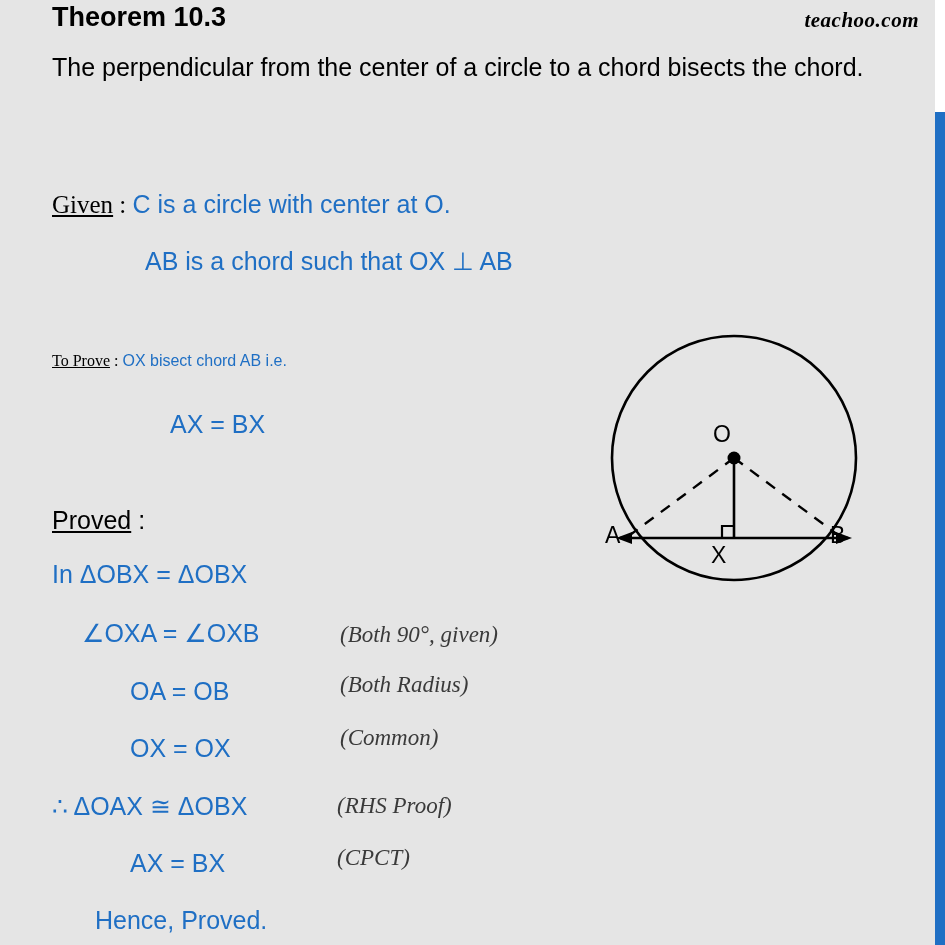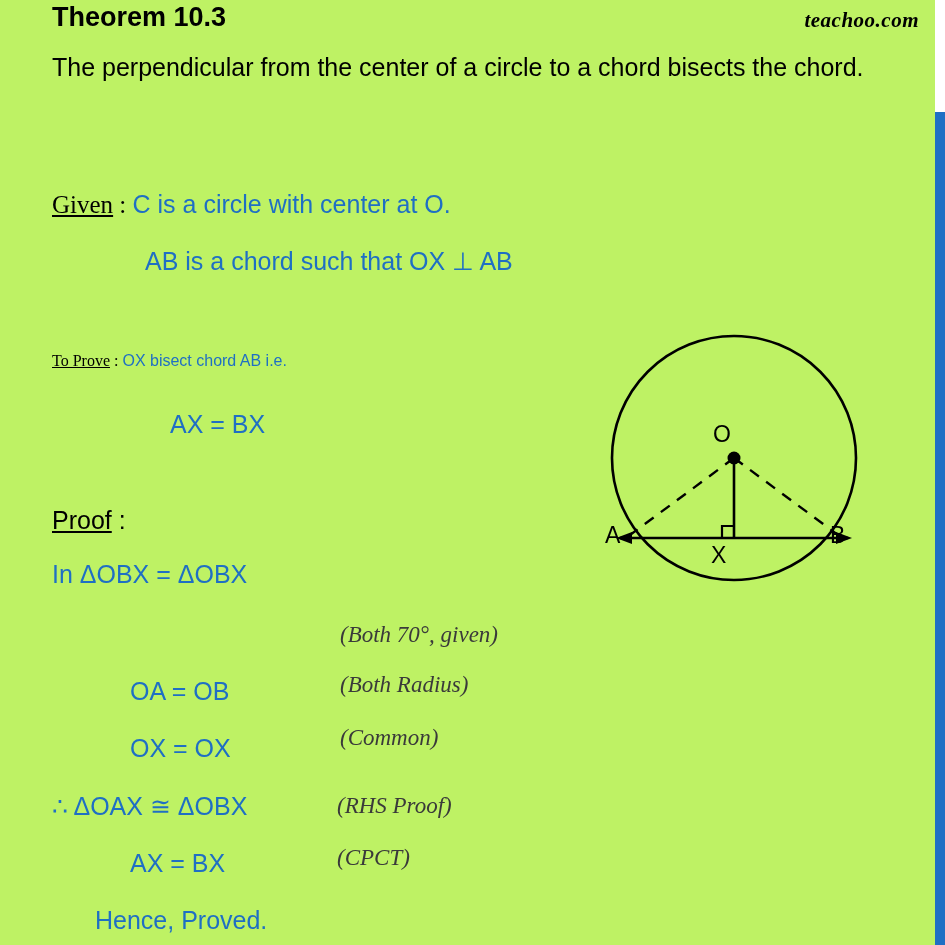--- a/index.html
+++ b/index.html
@@ -11,21 +11,21 @@
     height: 945px;
     background: #ffffff;
     font-family: "Liberation Sans", sans-serif;
     position: relative;
     overflow: hidden;
   }
   .page {
     position: relative;
     width: 945px;
     height: 945px;
-    background: #bef264;
+    background: #e5e5e5;
     box-sizing: border-box;
   }
   
   .edge-bar {
     position: absolute;
     right: 0;
     top: 0;
     width: 10px;
     height: 945px;
     background: #1f6fc4;
@@ -180,26 +180,27 @@
     <span class="label-black u">Given</span><span class="label-black"> : </span><span>C is a circle with center at O.</span>
   </div>
   <div class="given-line2">AB is a chord such that  OX ⊥ AB</div>
 
   <div class="toprove-block">
     <span class="label-black u">To Prove</span><span class="label-black"> : </span><span>OX bisect chord AB i.e.</span>
   </div>
   <div class="toprove-line2">AX = BX</div>
 
   <div class="proof-label">
-    <span class="u">Proof</span><span> :</span>
+    <span class="u">Proved</span><span> :</span>
   </div>
 
   <div class="proof-line-1">In ΔOBX = ΔOBX</div>
 
-  <div class="reason r1">(Both 70°, given)</div>
+  <div class="step s1">∠OXA = ∠OXB</div>
+  <div class="reason r1">(Both 90°, given)</div>
 
   <div class="step s2">OA = OB</div>
   <div class="reason r2">(Both Radius)</div>
 
   <div class="step s3">OX = OX</div>
   <div class="reason r3">(Common)</div>
 
   <div class="step s4">∴ ΔOAX ≅ ΔOBX</div>
   <div class="reason r4">(RHS Proof)</div>
 

